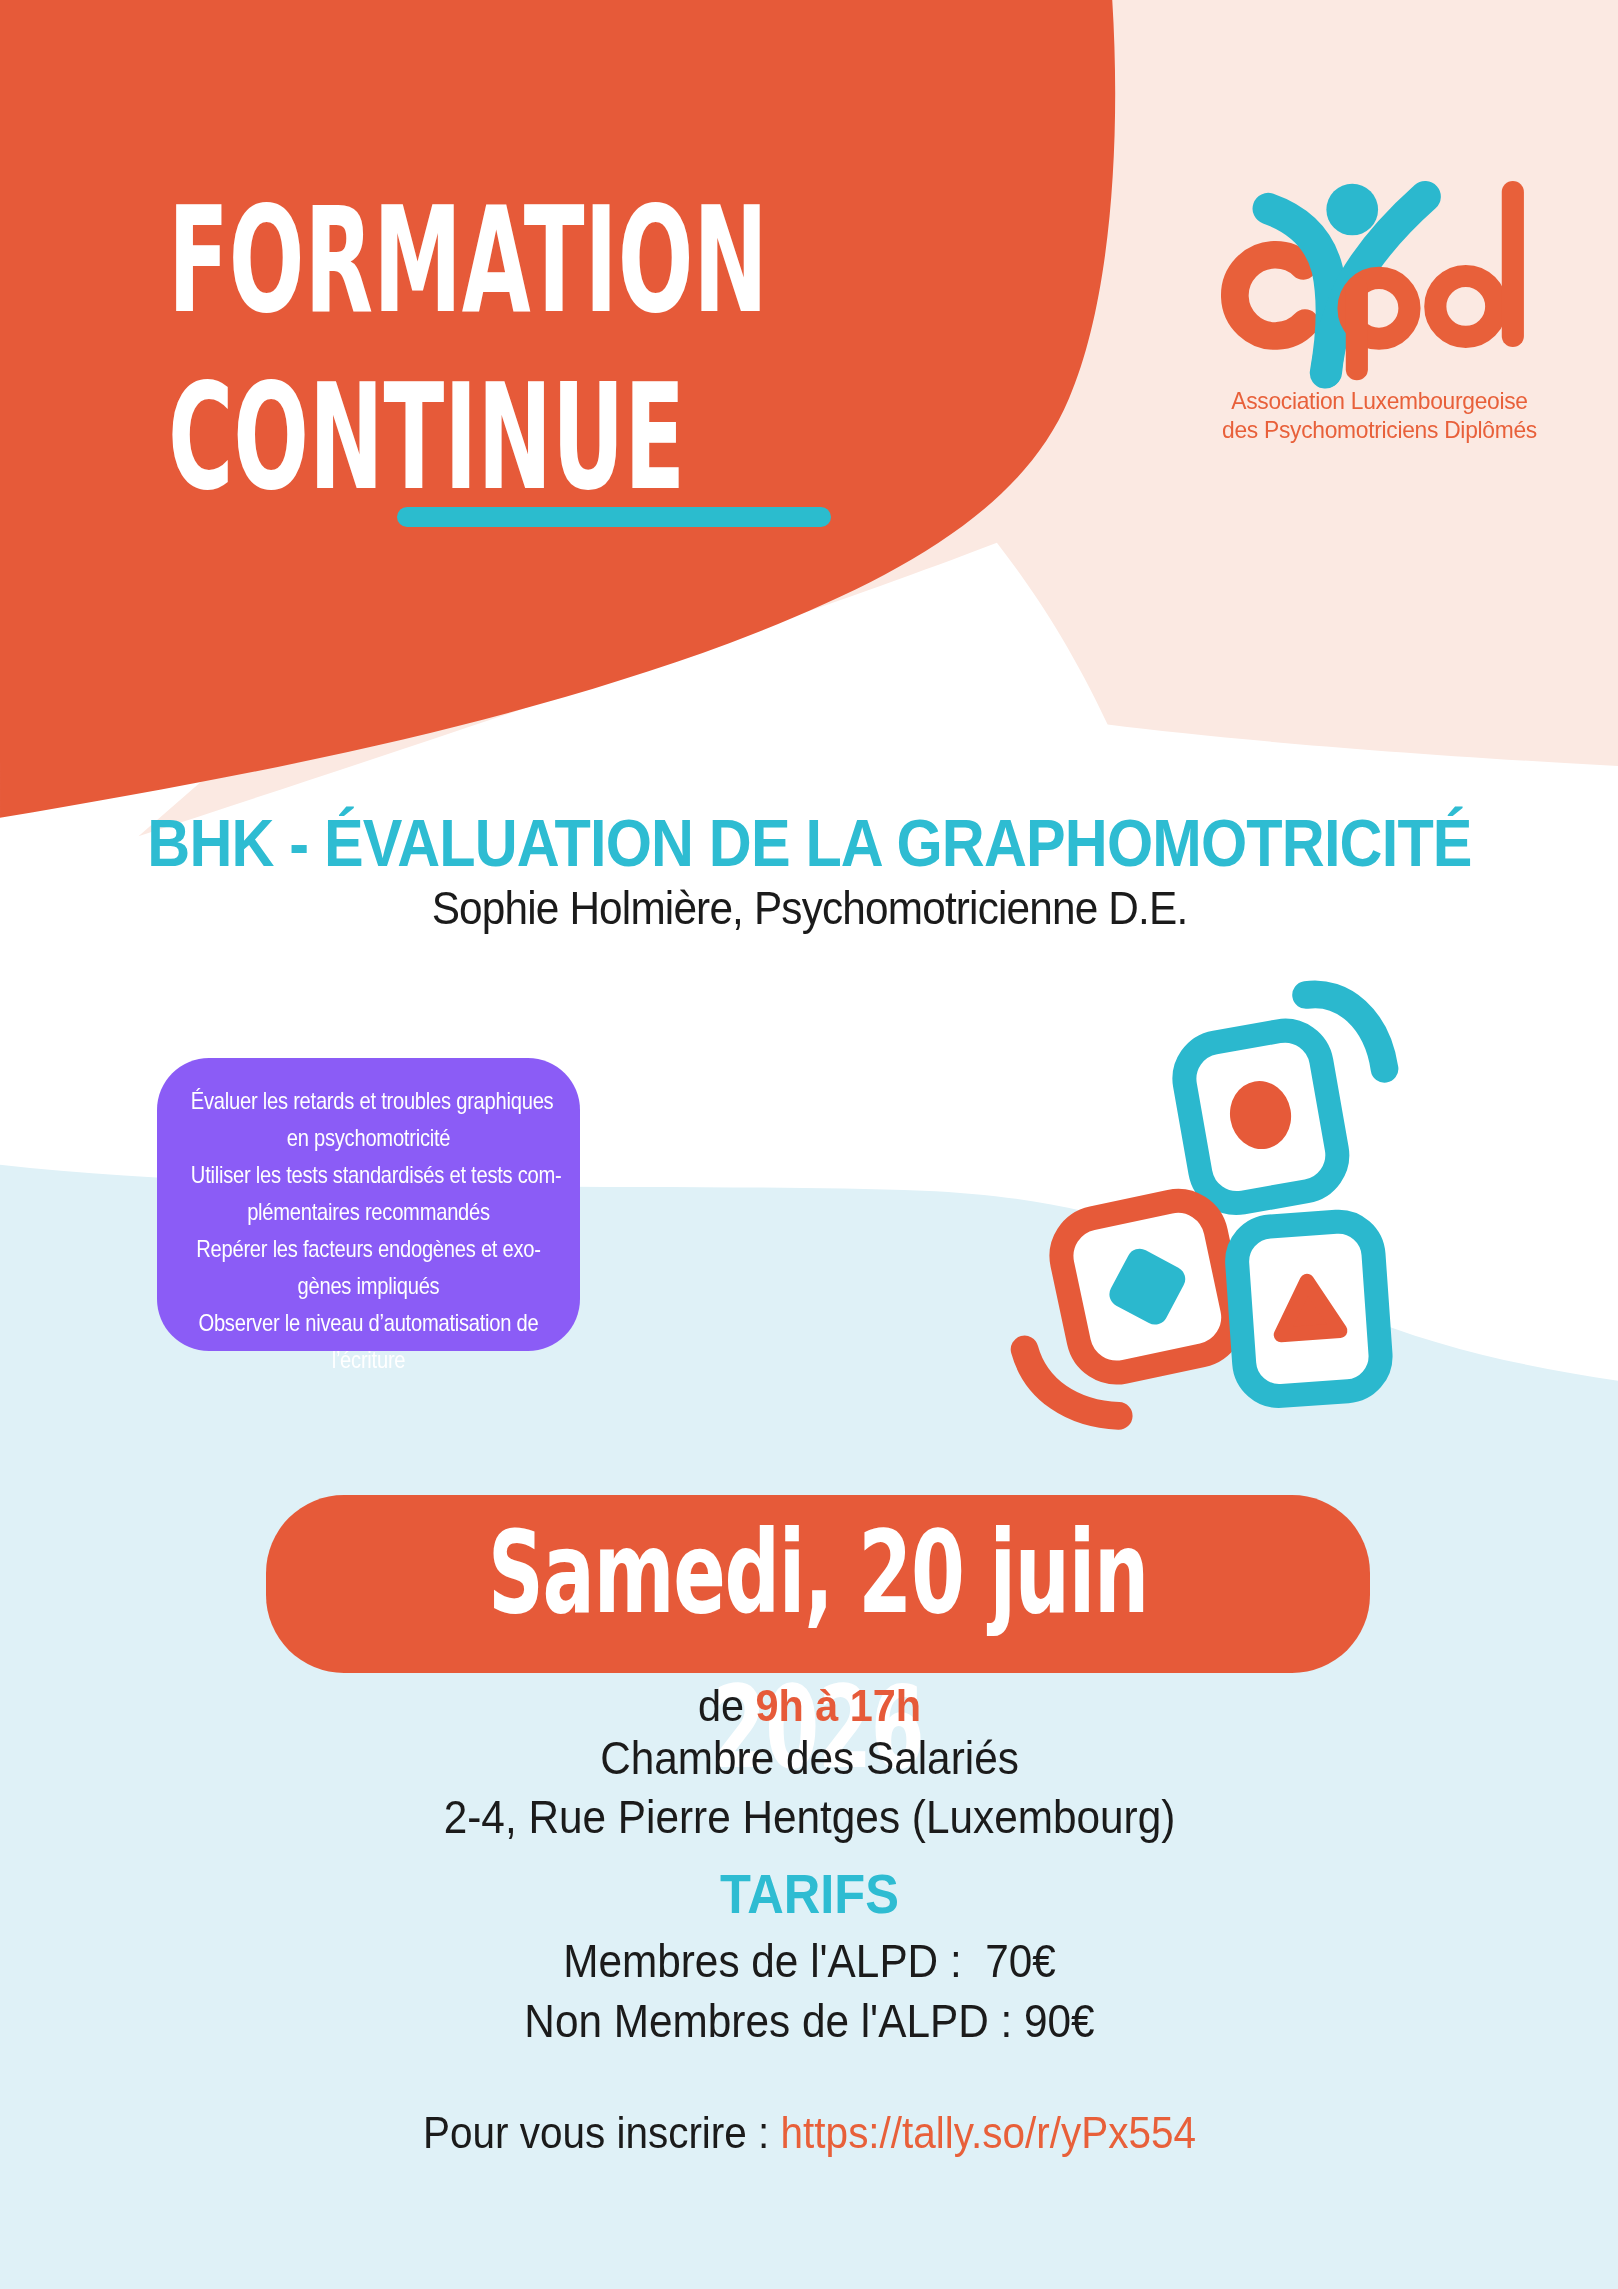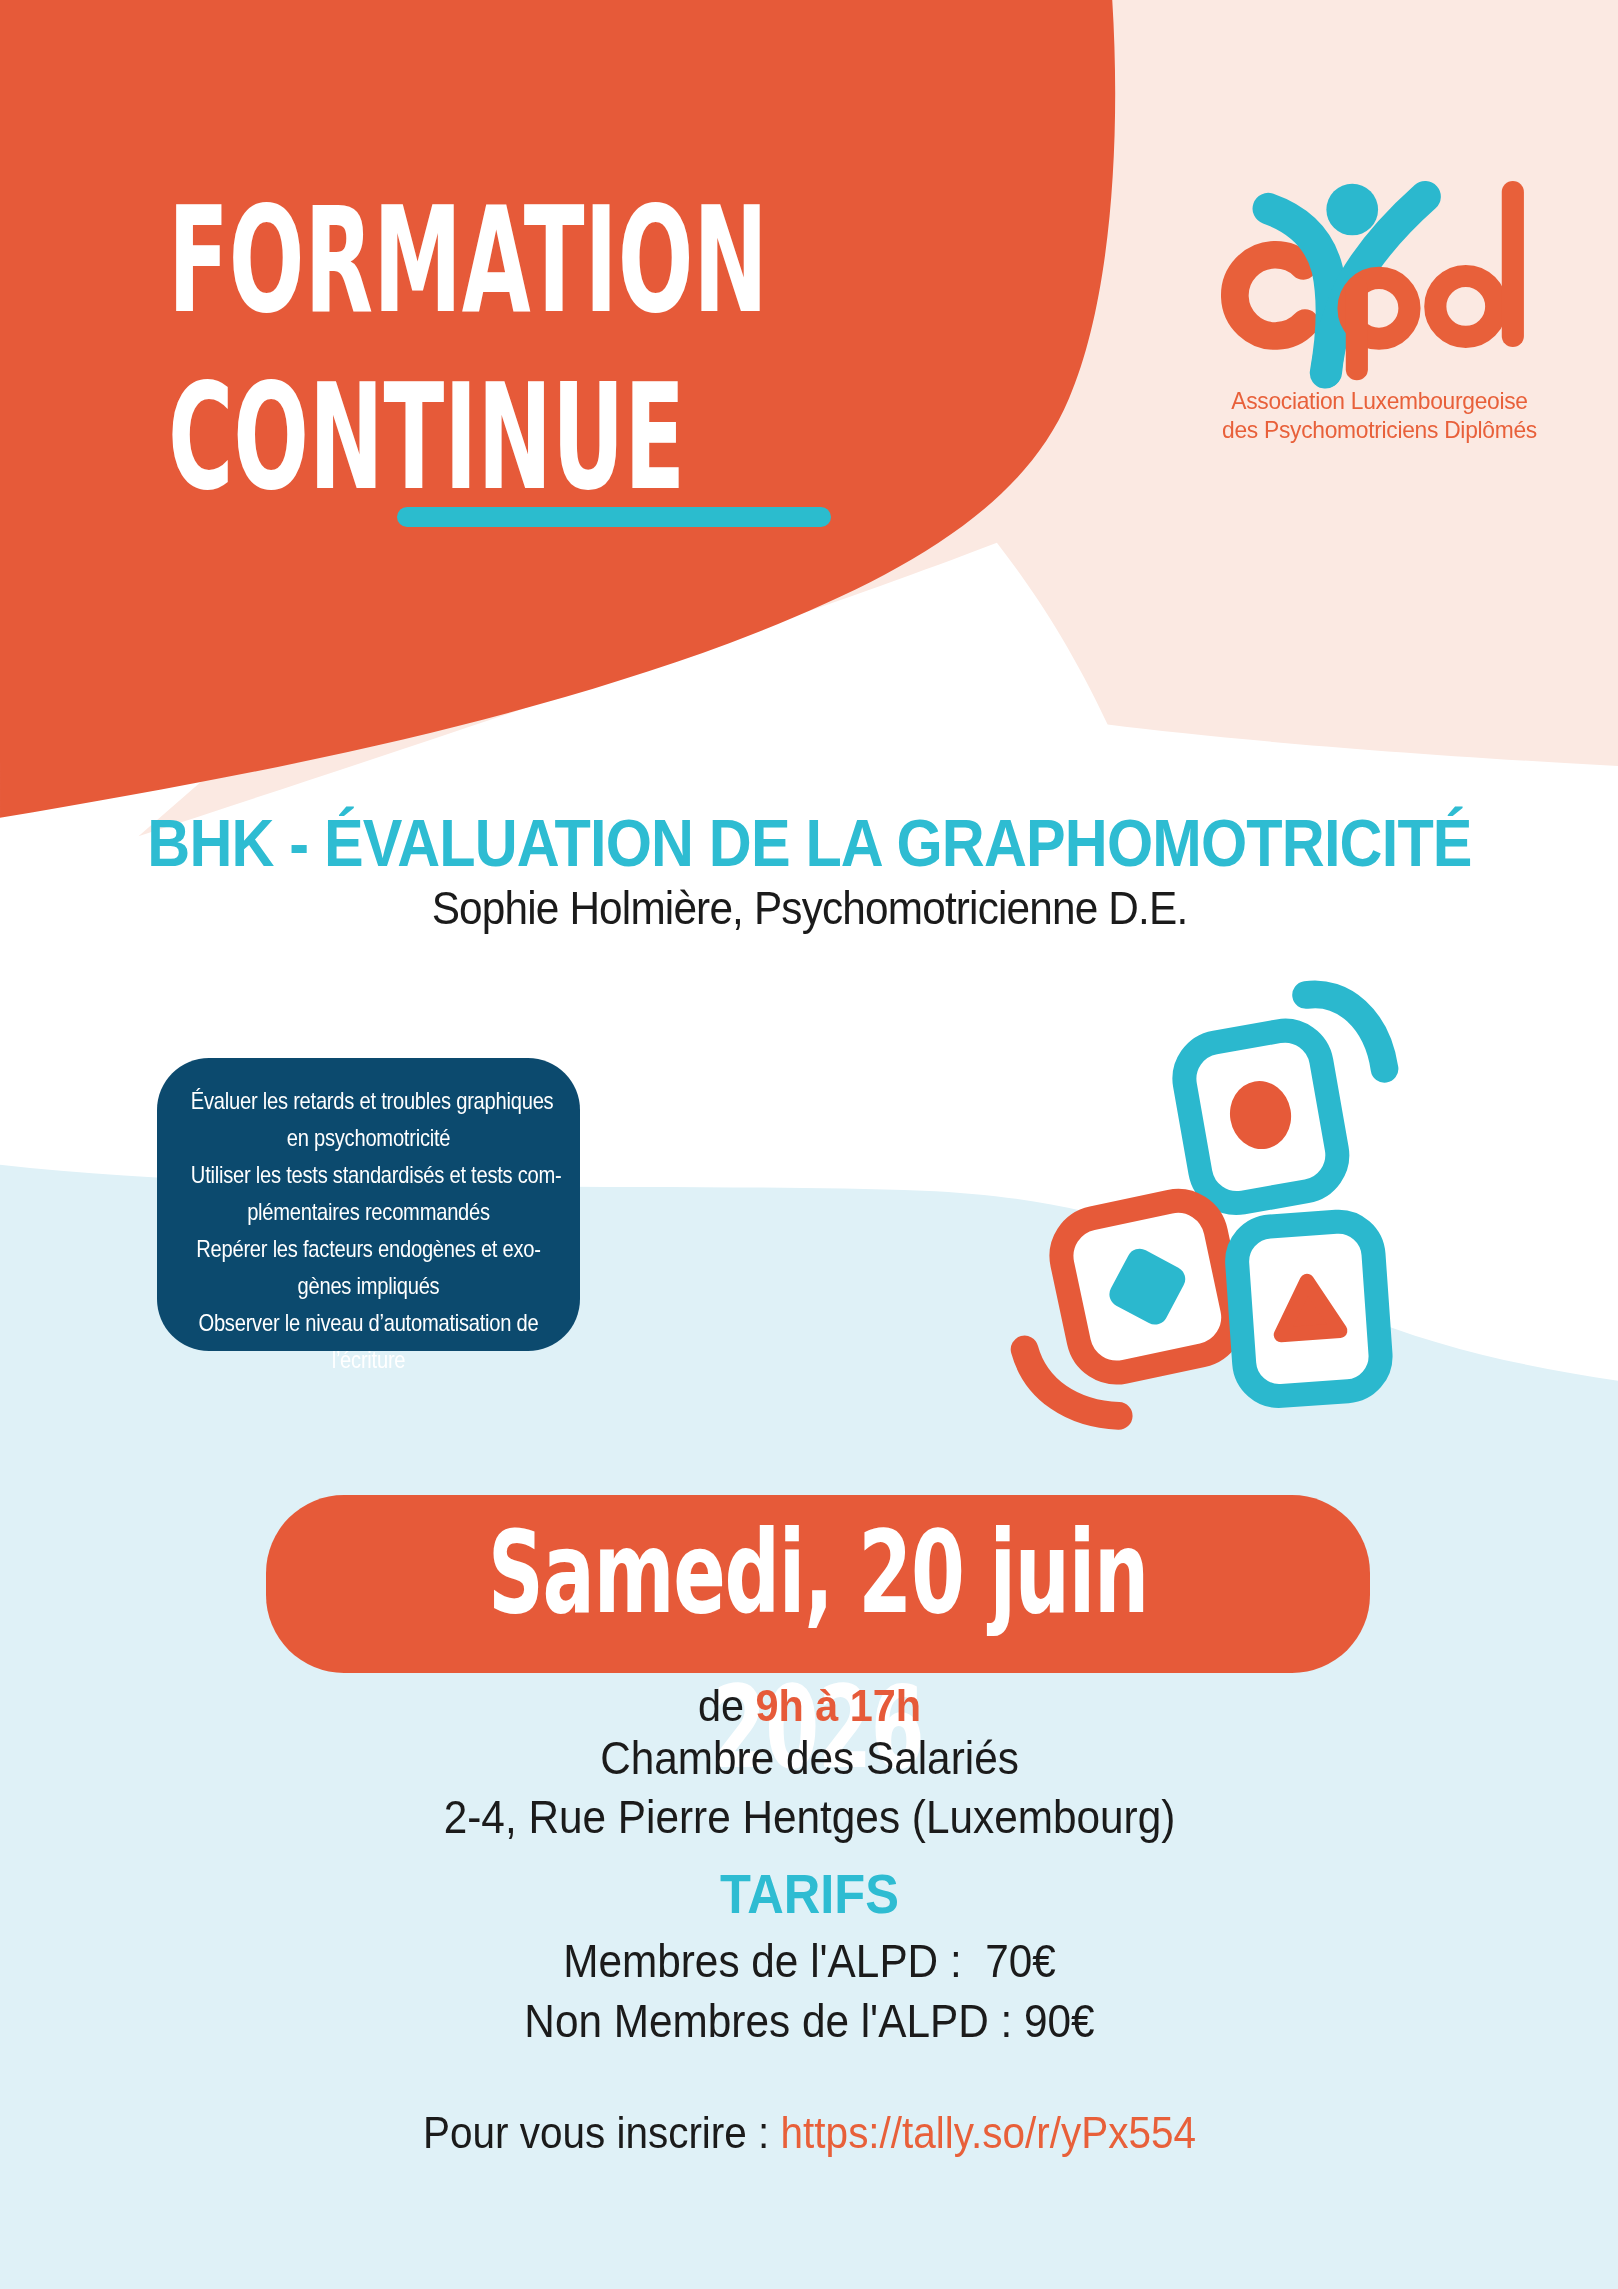--- a/index.html
+++ b/index.html
@@ -27,21 +27,21 @@
     color:#2ebcd2;font-weight:bold;font-size:66px;letter-spacing:-0.9px;
     transform:scaleX(.9);transform-origin:50% 0;
   }
   .course-instructor{
     position:absolute;left:0;top:881px;width:1619px;text-align:center;
     color:#1b1b1b;font-size:46px;letter-spacing:-0.9px;
     transform:scaleX(.92);transform-origin:50% 0;
   }
   .objectives-box{
     position:absolute;left:157px;top:1058px;width:423px;height:293px;
-    border-radius:52px;background:#0c4a6e;
+    border-radius:52px;background:#8b5cf6;
   }
   .objectives-text{
     position:absolute;left:0;top:24px;width:100%;text-align:center;
     color:#ffffff;font-size:24px;line-height:37px;letter-spacing:-0.3px;
     white-space:pre;transform:scaleX(.84);transform-origin:50% 0;
   }
   .date-pill{
     position:absolute;left:266px;top:1495px;width:1104px;height:178px;
     border-radius:78px;background:#e65a39;
   }

